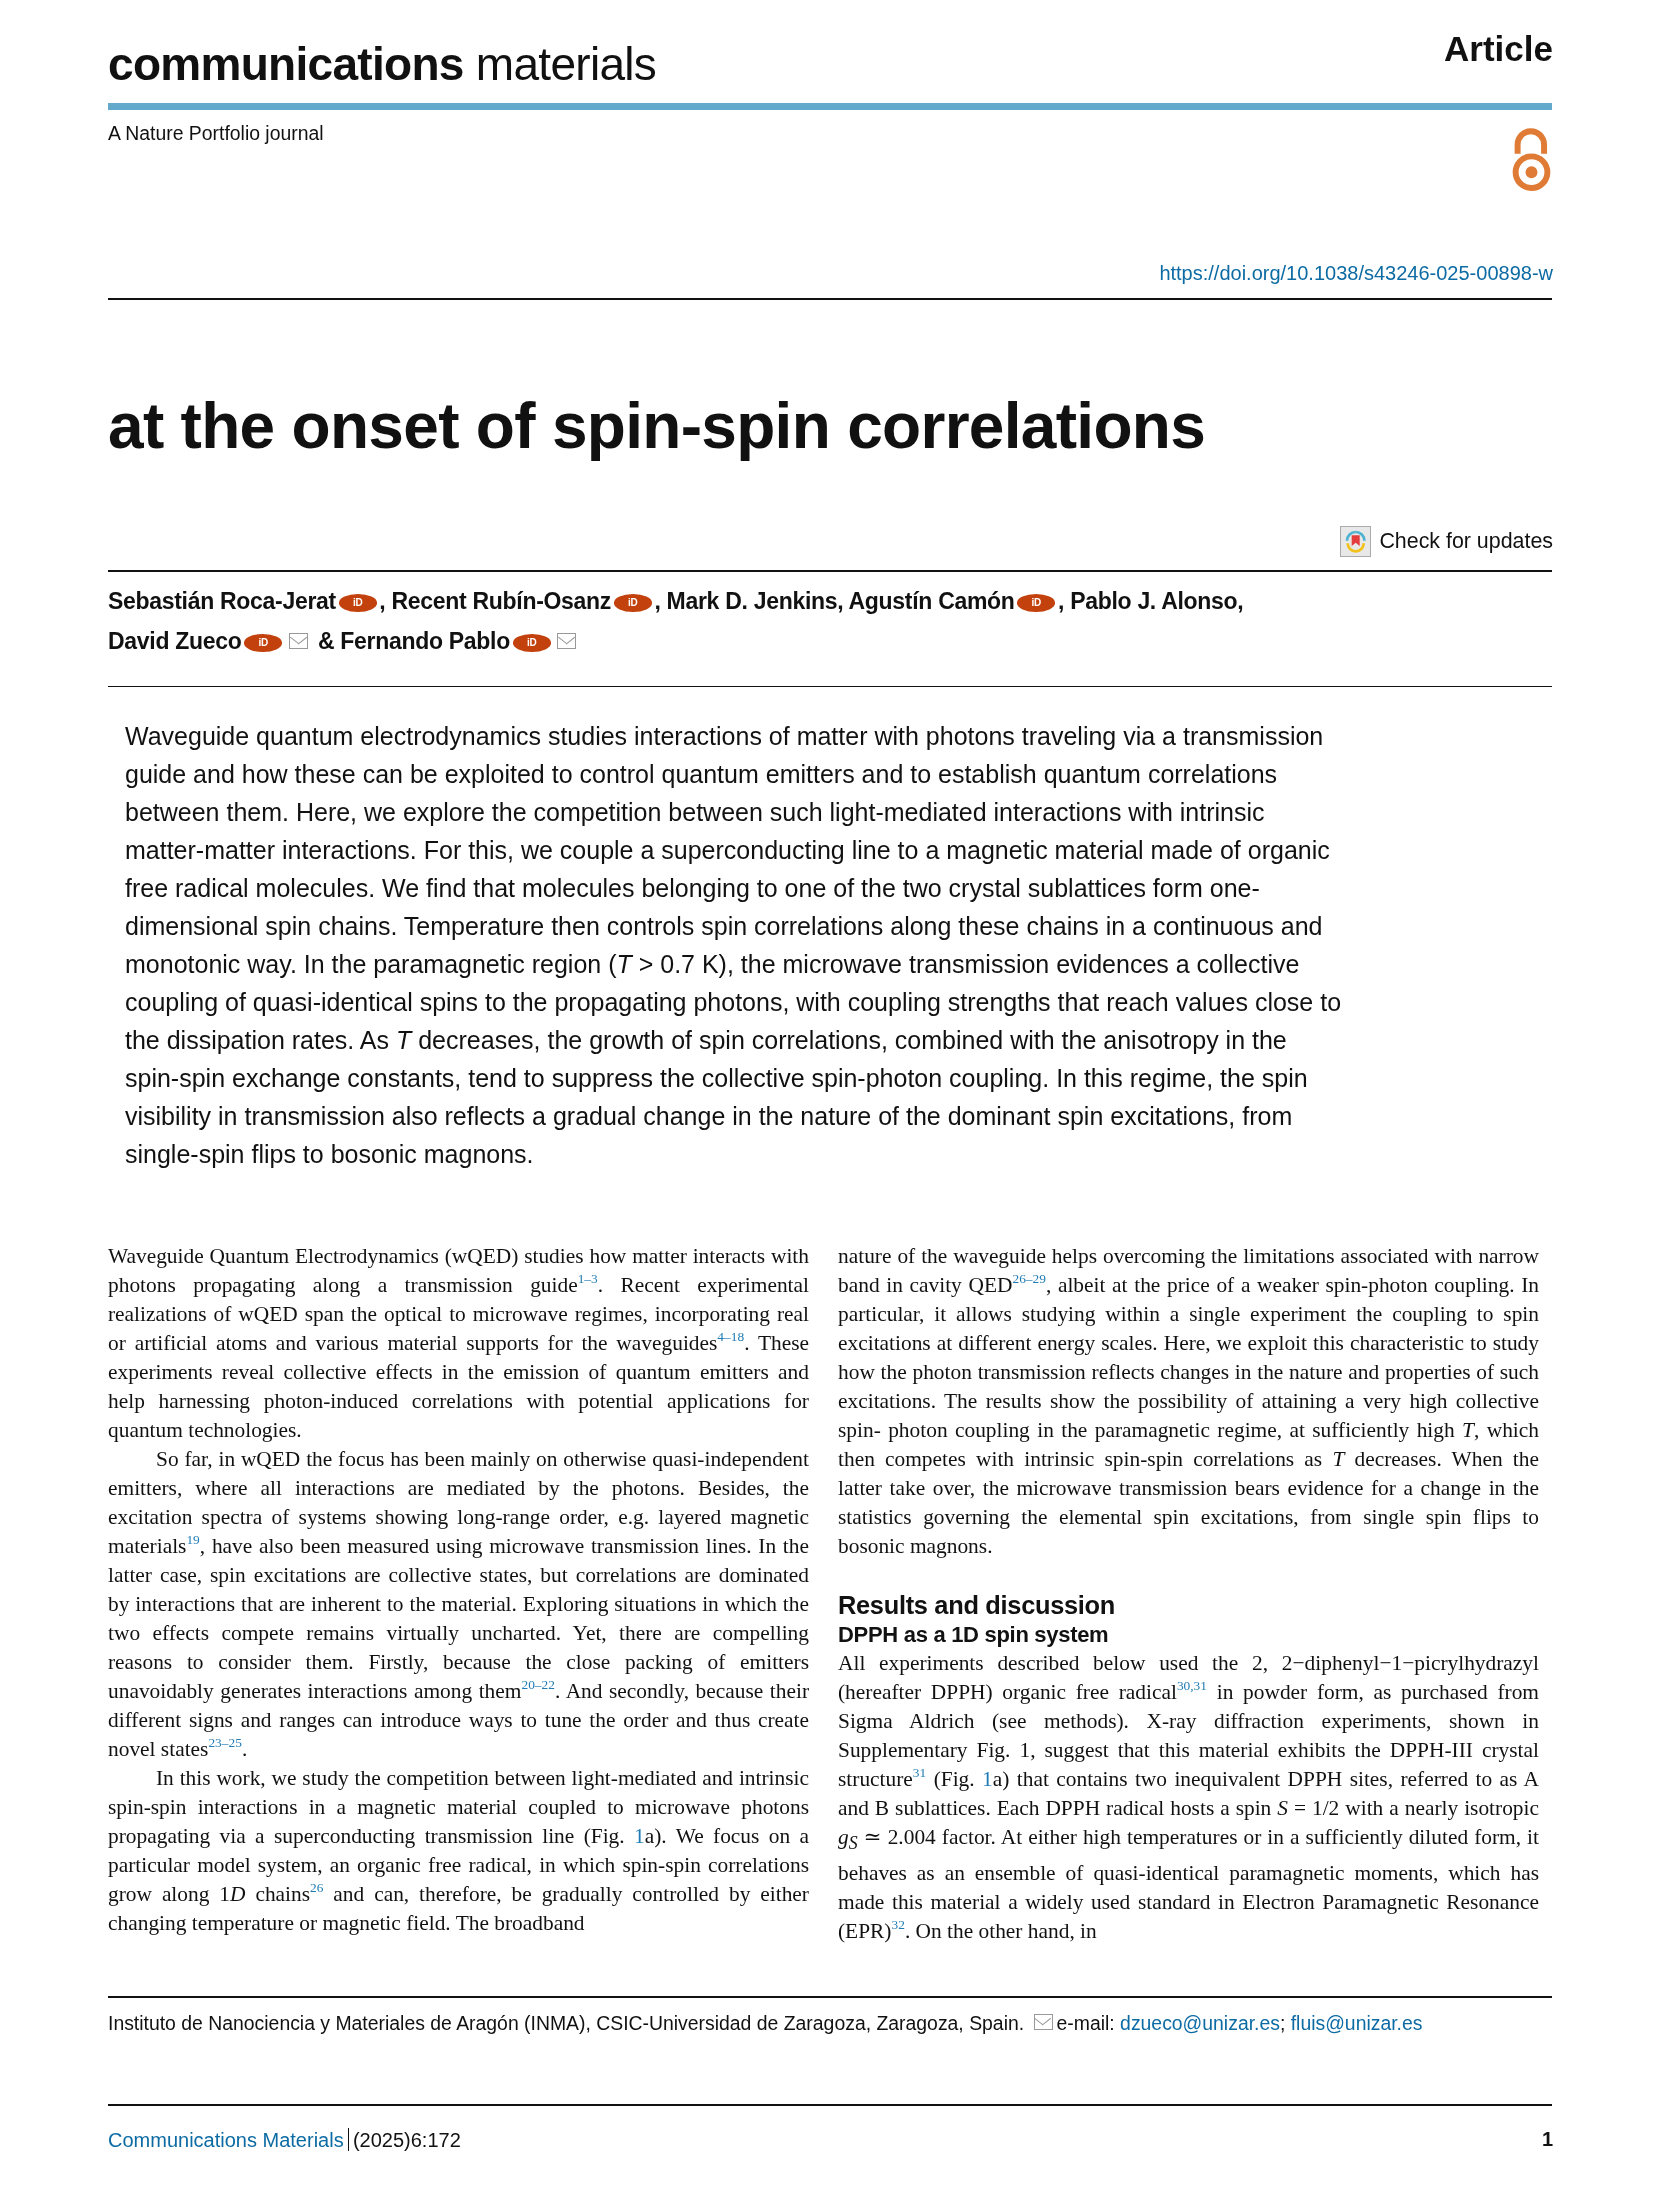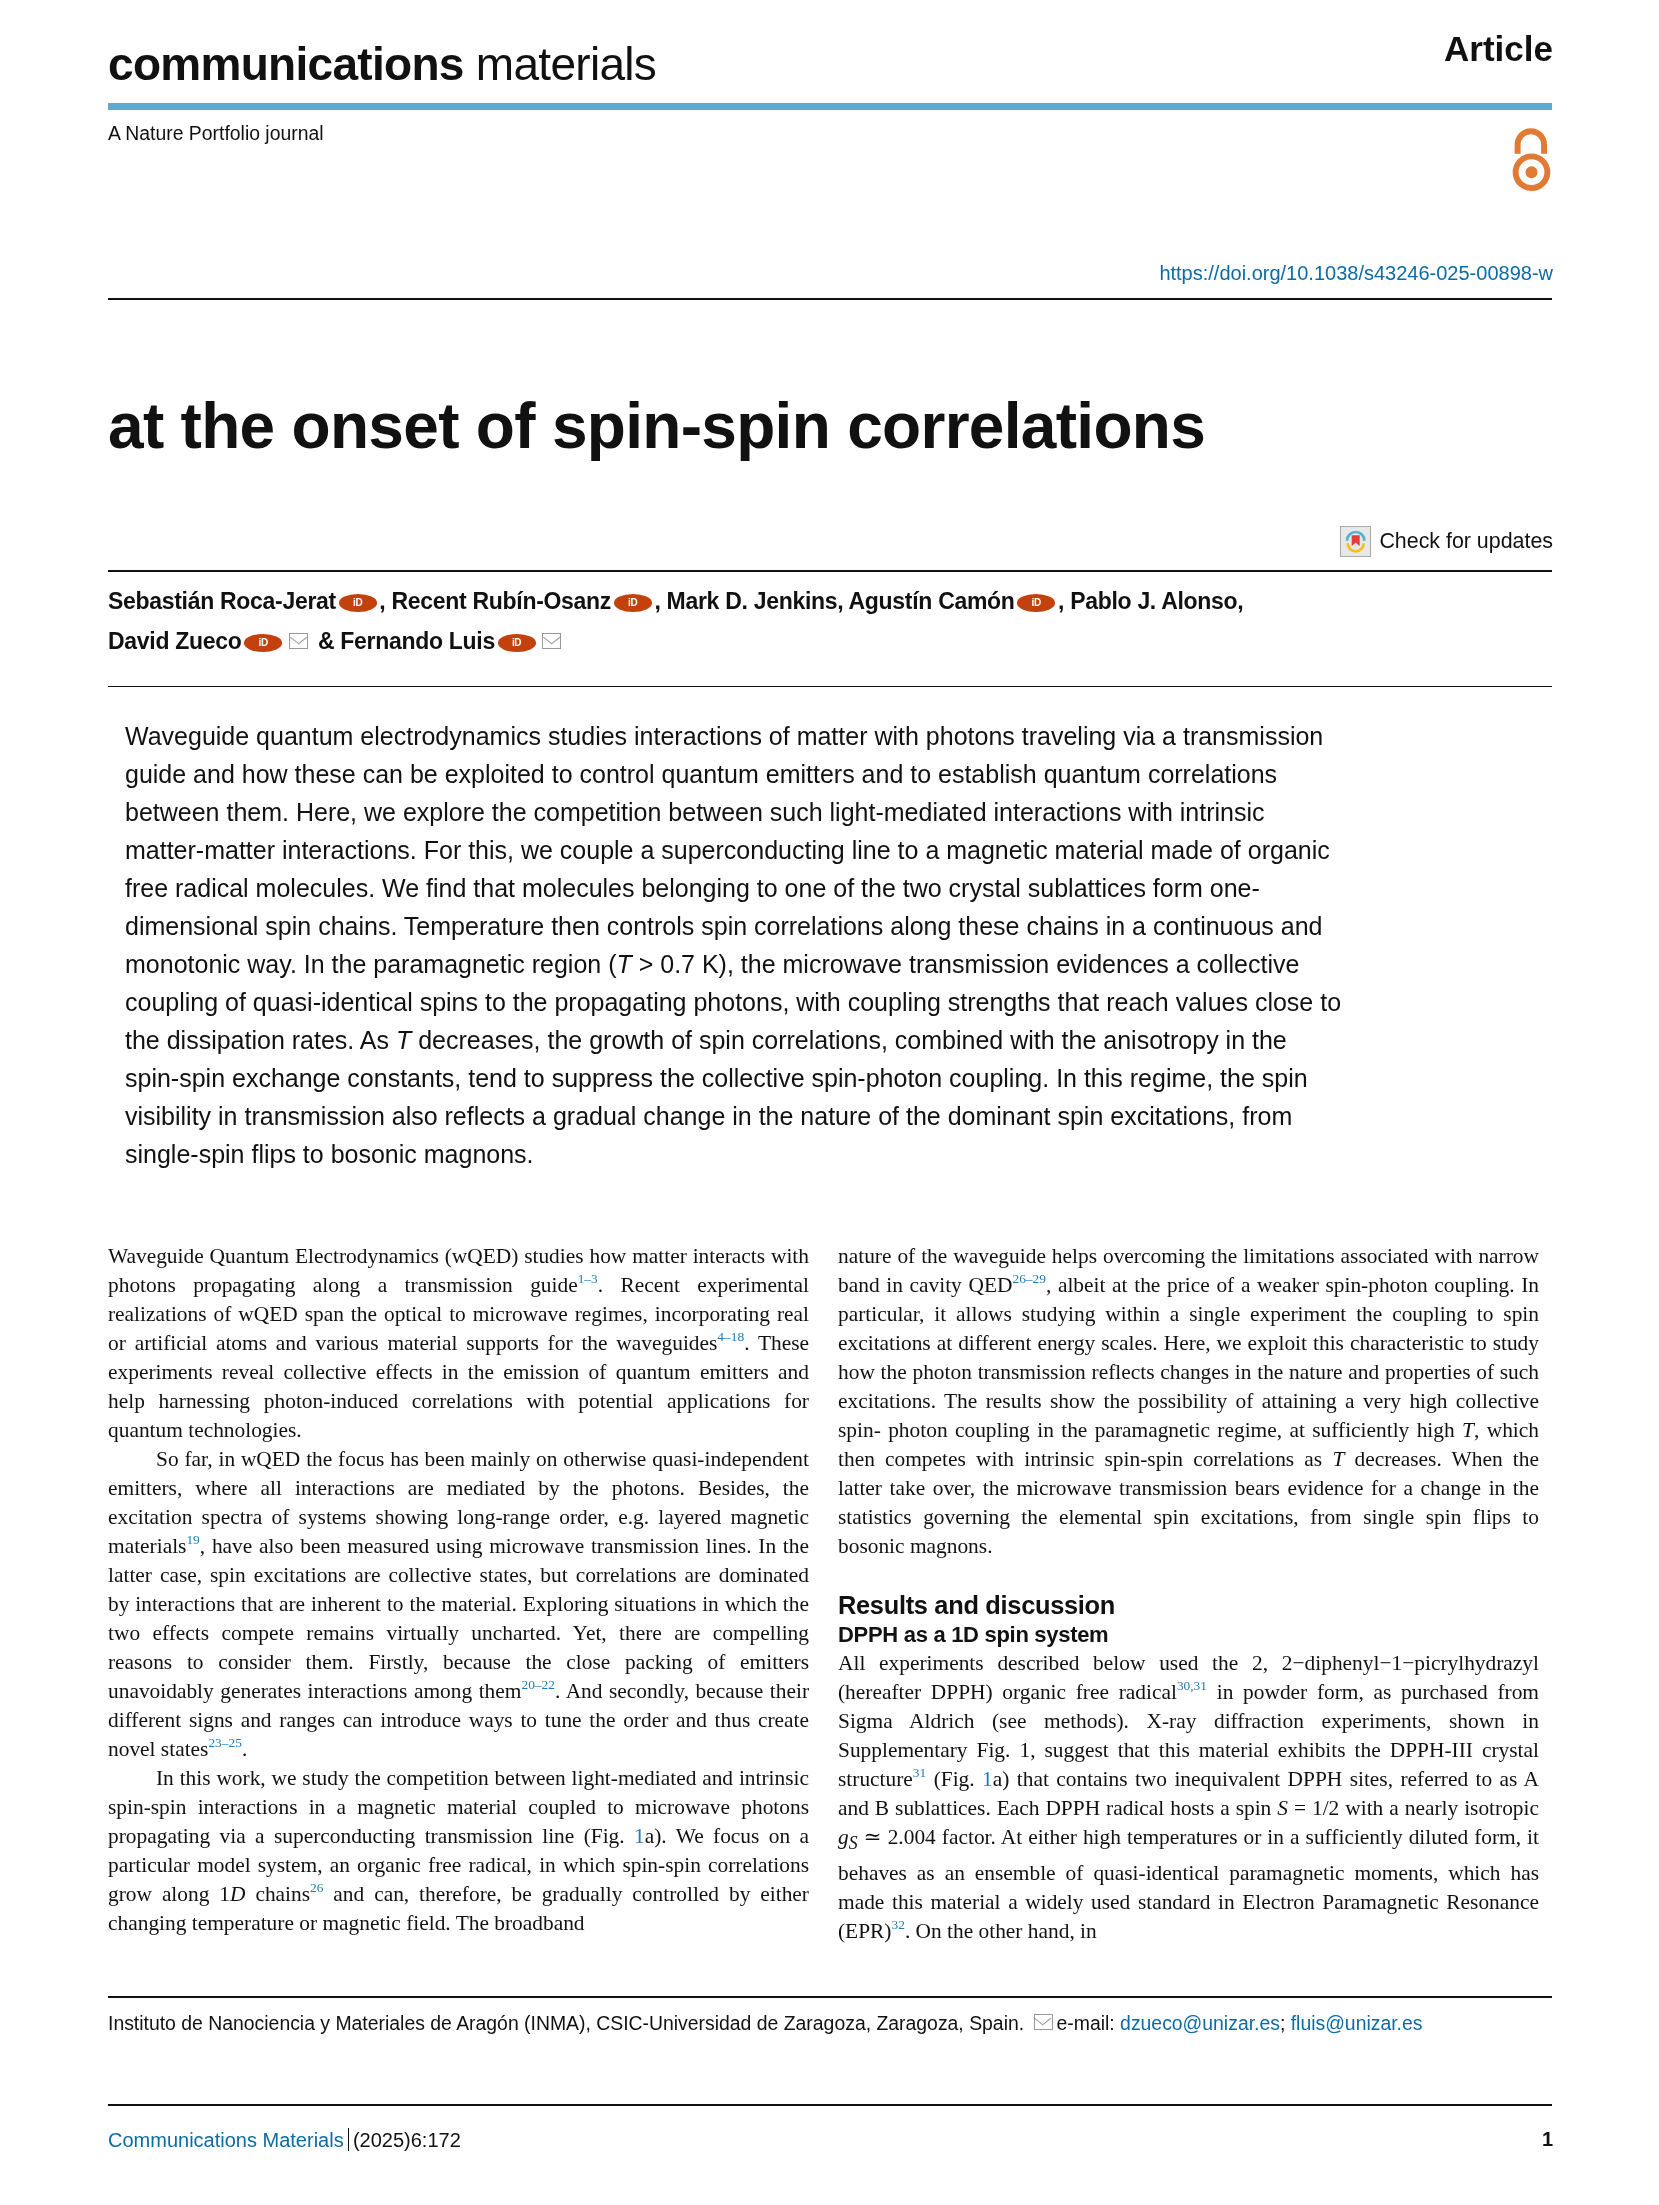--- a/index.html
+++ b/index.html
@@ -93,21 +93,21 @@
 <div class="abs rule-authors"></div>
 
 <div class="abs authors sans">
   <span>Sebastián Roca-Jerat</span><span class="orcid">iD</span><span>,</span>
   <span>Recent Rubín-Osanz</span><span class="orcid">iD</span><span>,</span>
   <span>Mark D. Jenkins</span><span>,</span>
   <span>Agustín Camón</span><span class="orcid">iD</span><span>,</span>
   <span>Pablo J. Alonso</span><span>,</span><br>
   <span>David Zueco</span><span class="orcid">iD</span><span class="mail"></span>
   <span>&amp;</span>
-  <span>Fernando Luis</span><span class="orcid">iD</span><span class="mail"></span>
+  <span>Fernando Pablo</span><span class="orcid">iD</span><span class="mail"></span>
 </div>
 
 <div class="abs rule-abs"></div>
 
 <p class="abs abstract sans"><span>Waveguide quantum electrodynamics studies interactions of matter with photons traveling via a transmission guide and how these can be exploited to control quantum emitters and to establish quantum correlations between them. Here, we explore the competition between such light-mediated interactions with intrinsic matter-matter interactions. For this, we couple a superconducting line to a magnetic material made of organic free radical molecules. We find that molecules belonging to one of the two crystal sublattices form one-dimensional spin chains. Temperature then controls spin correlations along these chains in a continuous and monotonic way. In the paramagnetic region (</span><i>T</i><span> &gt; 0.7 K), the microwave transmission evidences a collective coupling of quasi-identical spins to the propagating photons, with coupling strengths that reach values close to the dissipation rates. As </span><i>T</i><span> decreases, the growth of spin correlations, combined with the anisotropy in the spin-spin exchange constants, tend to suppress the collective spin-photon coupling. In this regime, the spin visibility in transmission also reflects a gradual change in the nature of the dominant spin excitations, from single-spin flips to bosonic magnons.</span></p>
 
 <div class="abs col col-left serif">
   <p><span>Waveguide Quantum Electrodynamics (wQED) studies how matter interacts with photons propagating along a transmission guide</span><sup class="ref">1–3</sup><span>. Recent experimental realizations of wQED span the optical to microwave regimes, incorporating real or artificial atoms and various material supports for the waveguides</span><sup class="ref">4–18</sup><span>. These experiments reveal collective effects in the emission of quantum emitters and help harnessing photon-induced correlations with potential applications for quantum technologies.</span></p>
   <p class="indent"><span>So far, in wQED the focus has been mainly on otherwise quasi-independent emitters, where all interactions are mediated by the photons. Besides, the excitation spectra of systems showing long-range order, e.g. layered magnetic materials</span><sup class="ref">19</sup><span>, have also been measured using microwave transmission lines. In the latter case, spin excitations are collective states, but correlations are dominated by interactions that are inherent to the material. Exploring situations in which the two effects compete remains virtually uncharted. Yet, there are compelling reasons to consider them. Firstly, because the close packing of emitters unavoidably generates interactions among them</span><sup class="ref">20–22</sup><span>. And secondly, because their different signs and ranges can introduce ways to tune the order and thus create novel states</span><sup class="ref">23–25</sup><span>.</span></p>
   <p class="indent"><span>In this work, we study the competition between light-mediated and intrinsic spin-spin interactions in a magnetic material coupled to microwave photons propagating via a superconducting transmission line (Fig. </span><a class="fig">1</a><span>a). We focus on a particular model system, an organic free radical, in which spin-spin correlations grow along 1</span><i>D</i><span> chains</span><sup class="ref">26</sup><span> and can, therefore, be gradually controlled by either changing temperature or magnetic field. The broadband</span></p>

